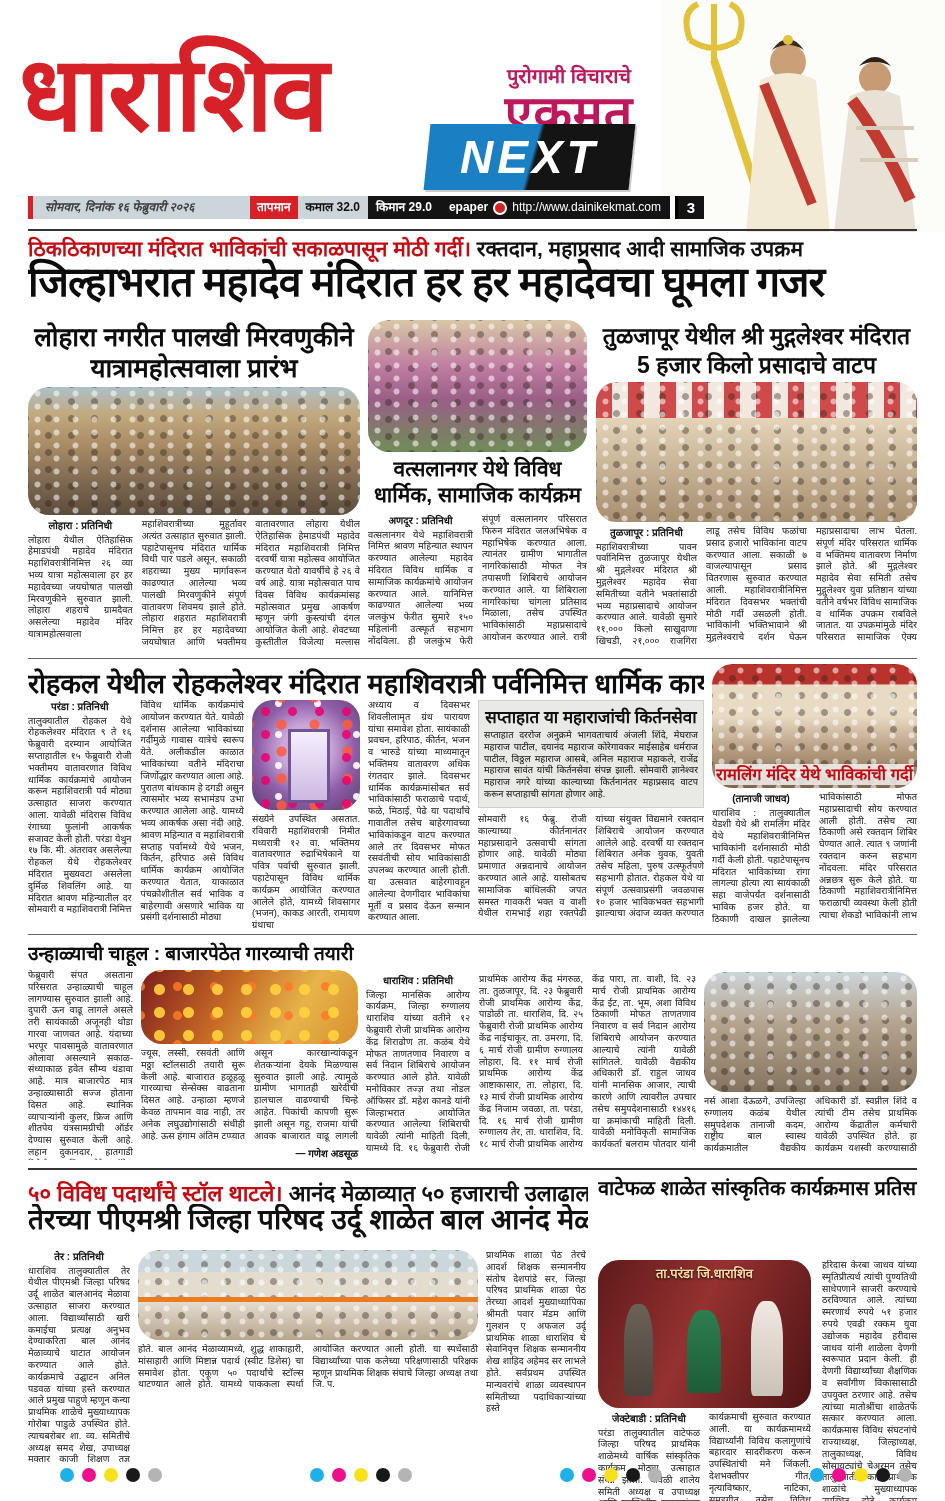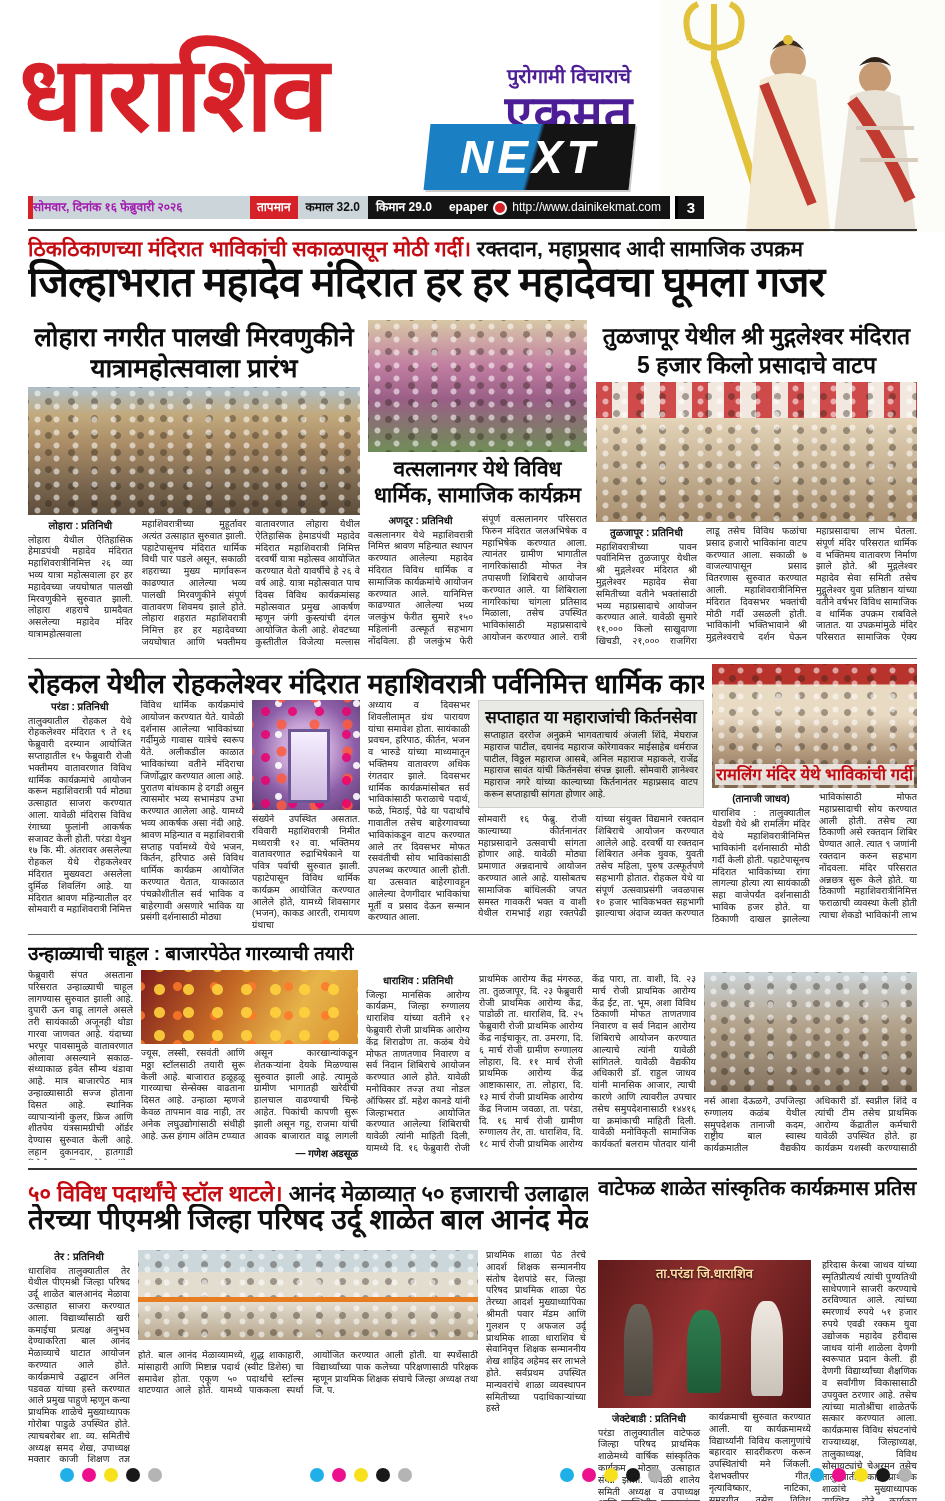--- a/index.html
+++ b/index.html
@@ -1,49 +1,49 @@
 <!DOCTYPE html>
 <html><head>
 <meta charset="utf-8">
 <style>
   html,body{margin:0;padding:0;background:#9a9a9a;}
   .page{position:relative;width:945px;height:1501px;background:#fff;margin:0 auto;overflow:hidden;
         font-family:"Liberation Sans","DejaVu Sans",sans-serif;color:#111;}
   .abs{position:absolute;}
   
   .mast-title{left:19px;top:14px;width:430px;font-size:104px;line-height:1.55;font-weight:800;color:#d62128;letter-spacing:-2px;white-space:nowrap;overflow:hidden;}
-  .tag-wrap{left:460px;top:62px;width:218px;text-align:center;color:#4c1d95;}
+  .tag-wrap{left:460px;top:62px;width:218px;text-align:center;color:#be185d;}
   .tag-small{font-size:20px;font-weight:800;}
   .tag-brand{font-size:50px;font-weight:800;line-height:1.0;letter-spacing:1px;}
   .next-logo{left:427px;top:124px;width:205px;height:66px;background:linear-gradient(100deg,#1b7fc4 0 51%,#141414 53% 100%);
              transform:skewX(-6deg);display:flex;align-items:center;justify-content:center;box-shadow:2px 2px 0 #ccc;}
   .next-logo span{transform:skewX(6deg);color:#fff;font-weight:800;font-style:italic;font-size:46px;letter-spacing:4px;}
   .deity{left:660px;top:0;width:285px;height:232px;overflow:hidden;}
   .date-bar{left:28px;top:196px;width:676px;height:23px;display:flex;align-items:stretch;font-size:12px;line-height:23px;font-weight:700;}
   .db-acc{width:5px;background:#d62128;}
-  .db-date{flex:1;background:#ccd5da;padding-left:0;color:#a21caf;white-space:nowrap;overflow:hidden;}
+  .db-date{flex:1;background:#ccd5da;padding-left:12px;color:#404040;white-space:nowrap;overflow:hidden;font-style:italic;}
   .db-temp{background:#d62128;color:#fff;padding:0 7px;white-space:nowrap;}
   .db-max{background:#ccd5da;color:#111;padding:0 8px;white-space:nowrap;}
   .db-min{background:#141414;color:#fff;padding:0 8px;white-space:nowrap;}
   .db-ep{background:#141414;color:#fff;padding:0 9px;display:flex;align-items:center;gap:5px;font-weight:400;white-space:nowrap;}
   .db-ep b{font-weight:700;}
   .ep-dot{width:10px;height:10px;border-radius:50%;background:#d62128;border:2px solid #fff;display:inline-block;}
   .db-page{width:26px;margin-left:5px;background:#141414;color:#fff;text-align:center;font-size:15px;border-left:3px solid #000;}
   
   .kicker{left:28px;top:229px;width:889px;border-top:2px solid #333;padding-top:3px;font-size:21px;font-weight:800;white-space:nowrap;overflow:hidden;}
   .kicker .red{color:#c40b12;}
   .kicker .blk{color:#111;}
   .lead-h1{left:28px;top:258px;width:889px;height:56px;font-size:41px;font-weight:800;line-height:1.2;color:#0c0c0c;letter-spacing:-1px;white-space:nowrap;overflow:hidden;}
   
   .h2{font-weight:800;color:#0d0d0d;text-align:center;overflow:hidden;}
   .byline{font-weight:700;text-align:center;font-size:10px;margin:1px 0 2px;}
   .bodytxt{font-size:9.3px;line-height:1.27;text-align:justify;color:#161616;overflow:hidden;}
   .cols-2{column-count:2;column-gap:9px;}
   .cols-3{column-count:3;column-gap:9px;}
-  .photo{position:relative;overflow:hidden;background:#ddd;}
+  .photo{position:relative;overflow:hidden;background:#ddd;border-radius:21px;}
   .tex{position:absolute;inset:0;background-image:
     radial-gradient(circle, rgba(255,255,255,.55) 2.6px, transparent 3.4px),
     radial-gradient(circle, rgba(40,30,20,.38) 3px, transparent 3.9px);
     background-size:19px 13px,23px 17px;background-position:0 0,9px 6px;}
   .divider{left:28px;width:889px;border-top:1.5px solid #666;height:0;}
   .sign{font-weight:700;text-align:right;font-size:10px;}
   
   .ph-lohara{background:linear-gradient(180deg,#aebfc9 0%,#c2a97d 22%,#a98c66 45%,#7c6850 75%,#5c4c3b 100%);}
   .ph-vatsala{background:linear-gradient(180deg,#d8c8a6 0%,#c07da1 35%,#9a5f86 60%,#6f8d57 100%);}
   .ph-tulja{background:
@@ -242,21 +242,21 @@
   <div class="abs" style="left:28px;top:1250px;width:560px;height:212px;display:flex;gap:8px;">
     <div class="bodytxt" style="width:102px;height:212px;">
       <div class="byline">तेर : प्रतिनिधी</div>
       <span>धाराशिव तालुक्यातील तेर येथील पीएमश्री जिल्हा परिषद उर्दू शाळेत बालआनंद मेळावा उत्साहात साजरा करण्यात आला. विद्यार्थ्यांसाठी खरी कमाईचा प्रत्यक्ष अनुभव देण्याकरिता बाल आनंद मेळाव्याचे थाटात आयोजन करण्यात आले होते. कार्यक्रमाचे उद्घाटन अनिल पडवळ यांच्या हस्ते करण्यात आले प्रमुख पाहुणे म्हणून कन्या प्राथमिक शाळेचे मुख्याध्यापक गोरोबा पाडुळे उपस्थित होते. त्याचबरोबर शा. व्य. समितीचे अध्यक्ष समद शेख, उपाध्यक्ष मुक्तार काजी शिक्षण तज्ञ सदस्य जुनेद मोमीन ग्रा.पं सदस्य बापू नाईकवाडी इर्शाद मुलानी, तसेच गुदस्सर शेख गुजीक, शेख, युसुफ काजी अन्वर कादरचू मुलानी शाकेर अली, उपस्थित</span>
     </div>
     <div style="width:340px;">
       <div class="photo ph-ter" style="height:90px;">
         <div class="tex"></div>
         <div class="ribbon"></div>
       </div>
-      <div class="bodytxt cols-2" style="height:114px;margin-top:10px;">होते. बाल आनंद मेळाव्यामध्ये, शुद्ध शाकाहारी, मांसाहारी आणि मिष्टान्न पदार्थ (स्वीट डिशेस) चा समावेश होता. एकूण ५० पदार्थांचे स्टॉल्स थाटण्यात आले होते. यामध्ये पाककला स्पर्धा आयोजित करण्यात आली होती. या स्पर्धेसाठी विद्यार्थ्यांच्या पाक कलेच्या परिक्षणासाठी परिक्षक म्हणून प्राथमिक शिक्षक संघाचे जिल्हा अध्यक्ष तथा जि. प.</div>
+      <div class="bodytxt cols-2" style="height:114px;margin-top:4px;">होते. बाल आनंद मेळाव्यामध्ये, शुद्ध शाकाहारी, मांसाहारी आणि मिष्टान्न पदार्थ (स्वीट डिशेस) चा समावेश होता. एकूण ५० पदार्थांचे स्टॉल्स थाटण्यात आले होते. यामध्ये पाककला स्पर्धा आयोजित करण्यात आली होती. या स्पर्धेसाठी विद्यार्थ्यांच्या पाक कलेच्या परिक्षणासाठी परिक्षक म्हणून प्राथमिक शिक्षक संघाचे जिल्हा अध्यक्ष तथा जि. प.</div>
     </div>
     <div class="bodytxt" style="width:100px;height:212px;">प्राथमिक शाळा पेठ तेरचे आदर्श शिक्षक सन्माननीय संतोष देशपांडे सर, जिल्हा परिषद प्राथमिक शाळा पेठ तेरच्या आदर्श मुख्याध्यापिका श्रीमती पवार मॅडम आणि गुलशन ए अफजल उर्दू प्राथमिक शाळा धाराशिव चे सेवानिवृत्त शिक्षक सन्माननीय शेख शाहिद अहेमद सर लाभले होते. सर्वप्रथम उपस्थित मान्यवरांचे शाळा व्यवस्थापन समितीच्या पदाधिकाऱ्यांच्या हस्ते</div>
   </div>
 
   <div class="abs" style="left:598px;top:1260px;width:319px;height:270px;display:flex;gap:11px;">
     <div style="width:215px;">
       <div class="photo ph-stage" style="height:148px;">
         <div class="banner-txt">ता.परंडा जि.धाराशिव</div>
         <div class="stage-fig2"></div>
         <div class="stage-fig"></div>

